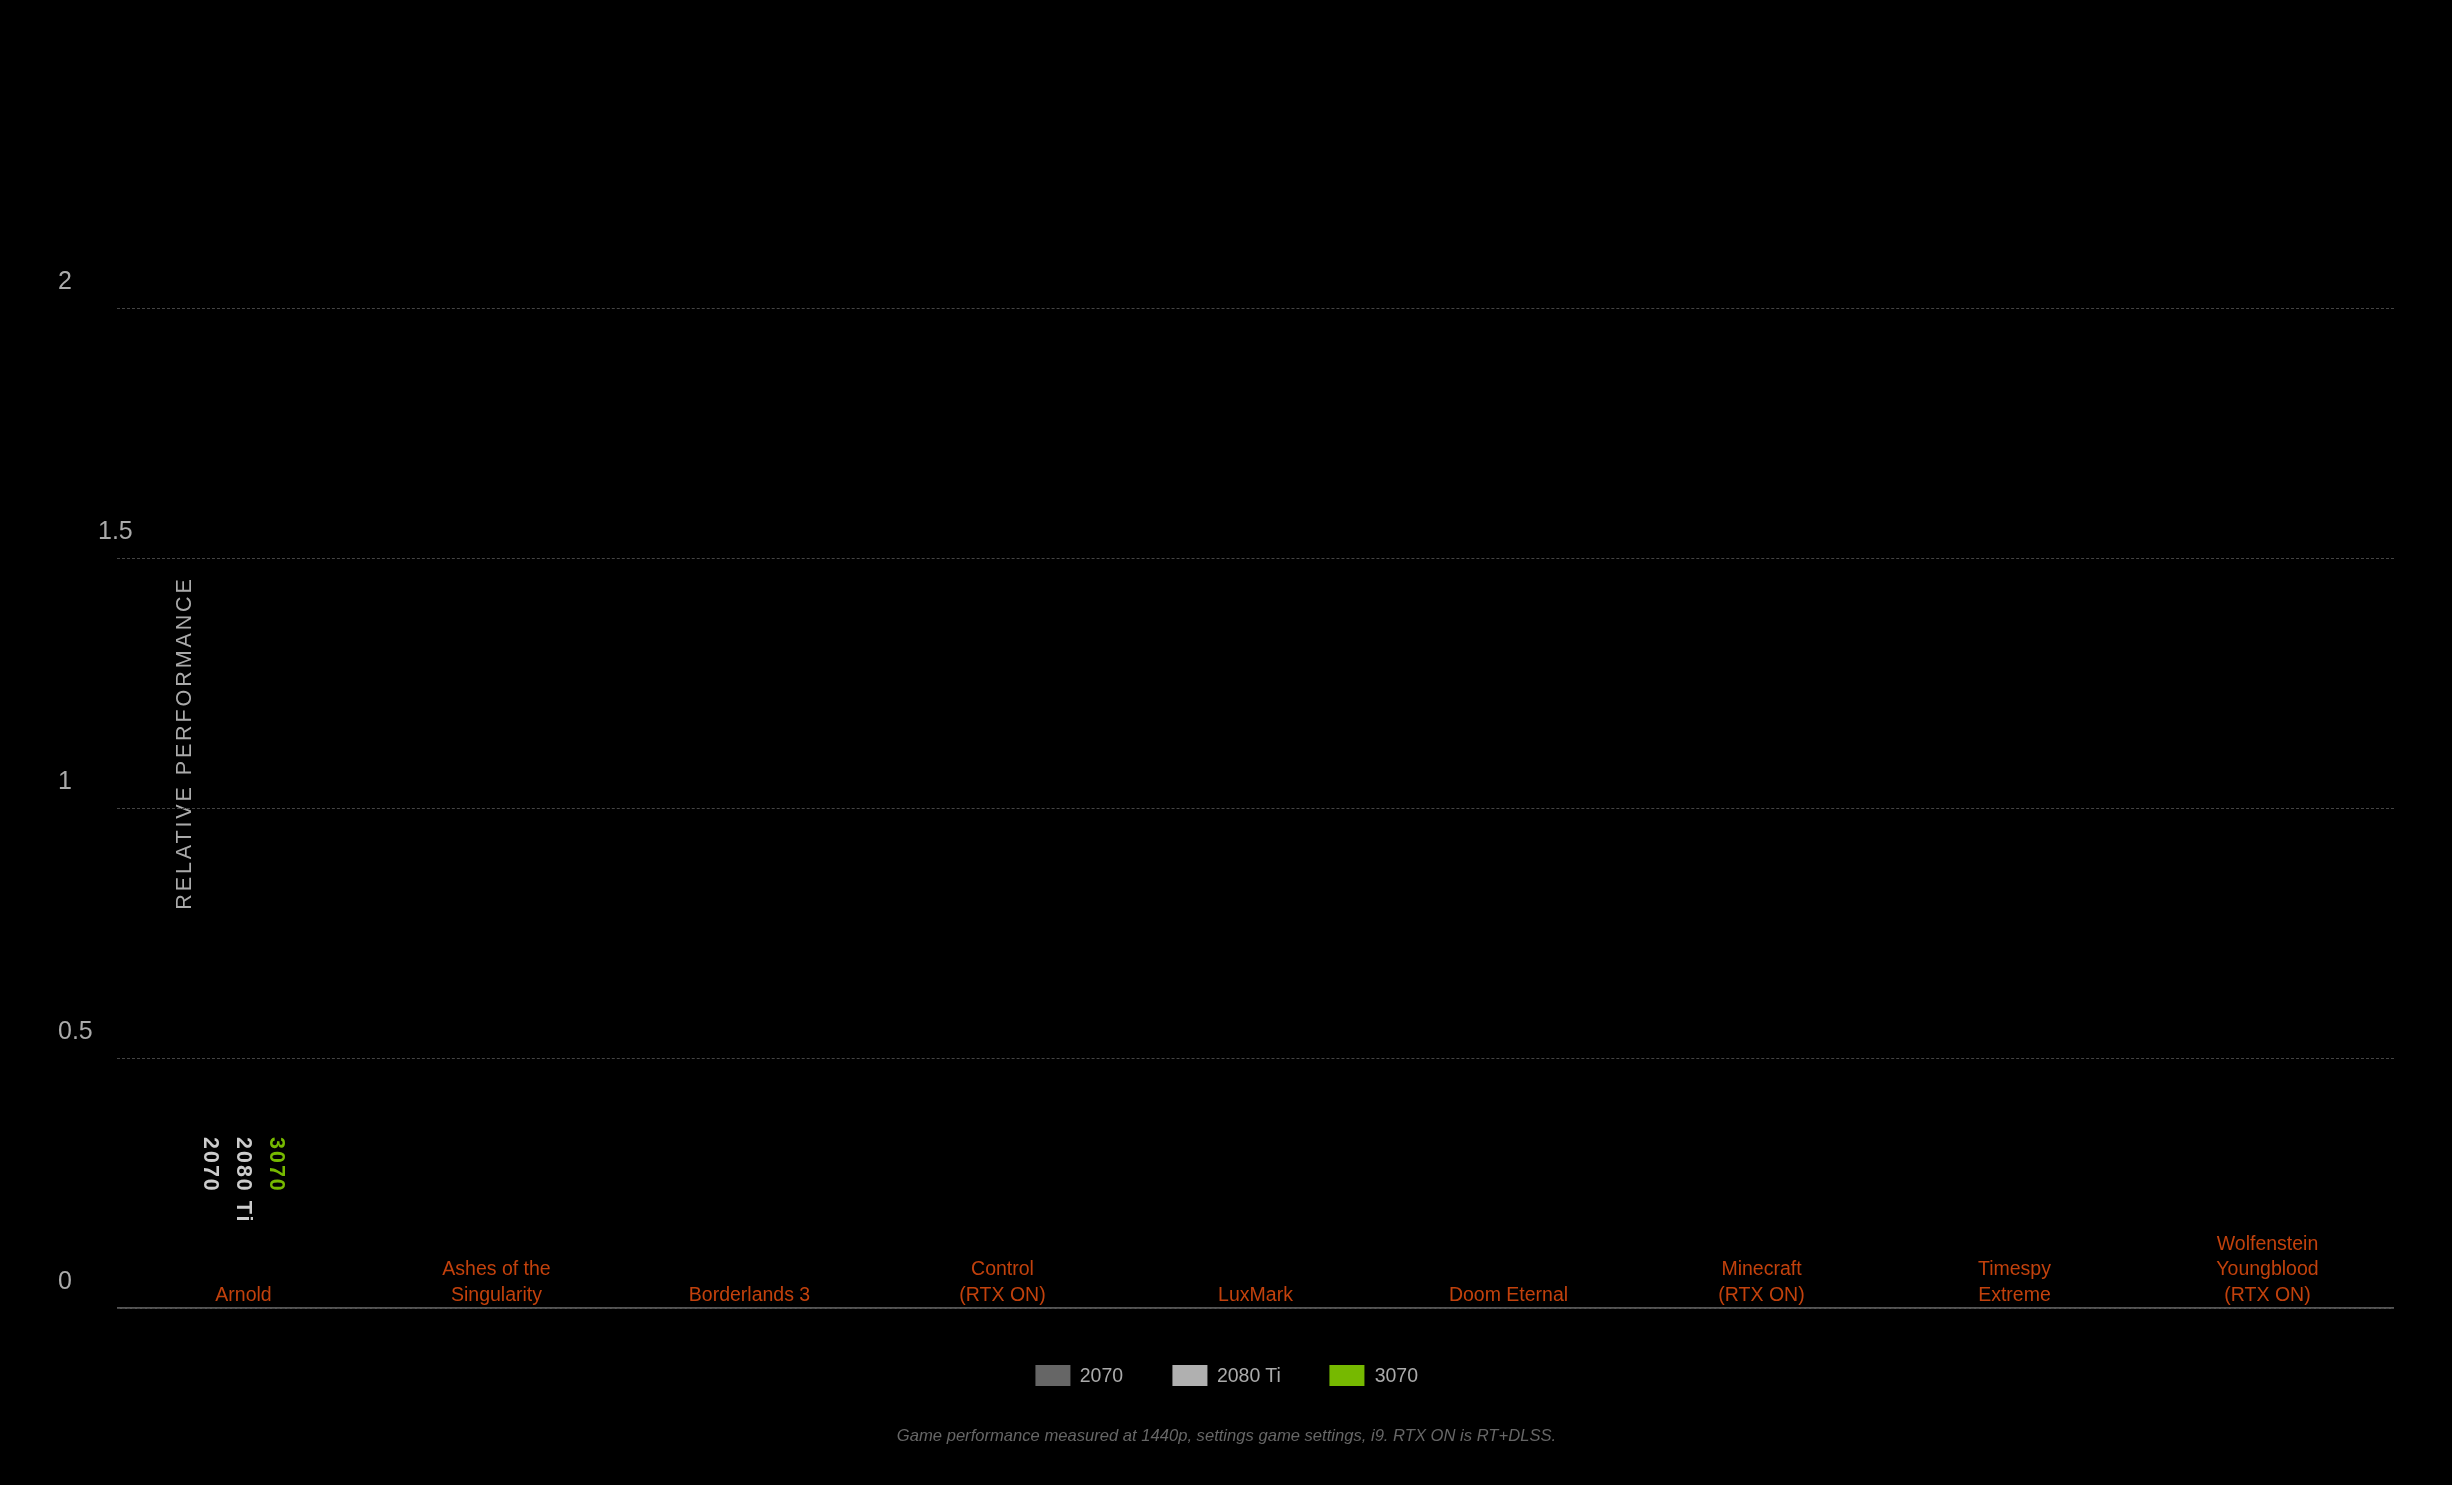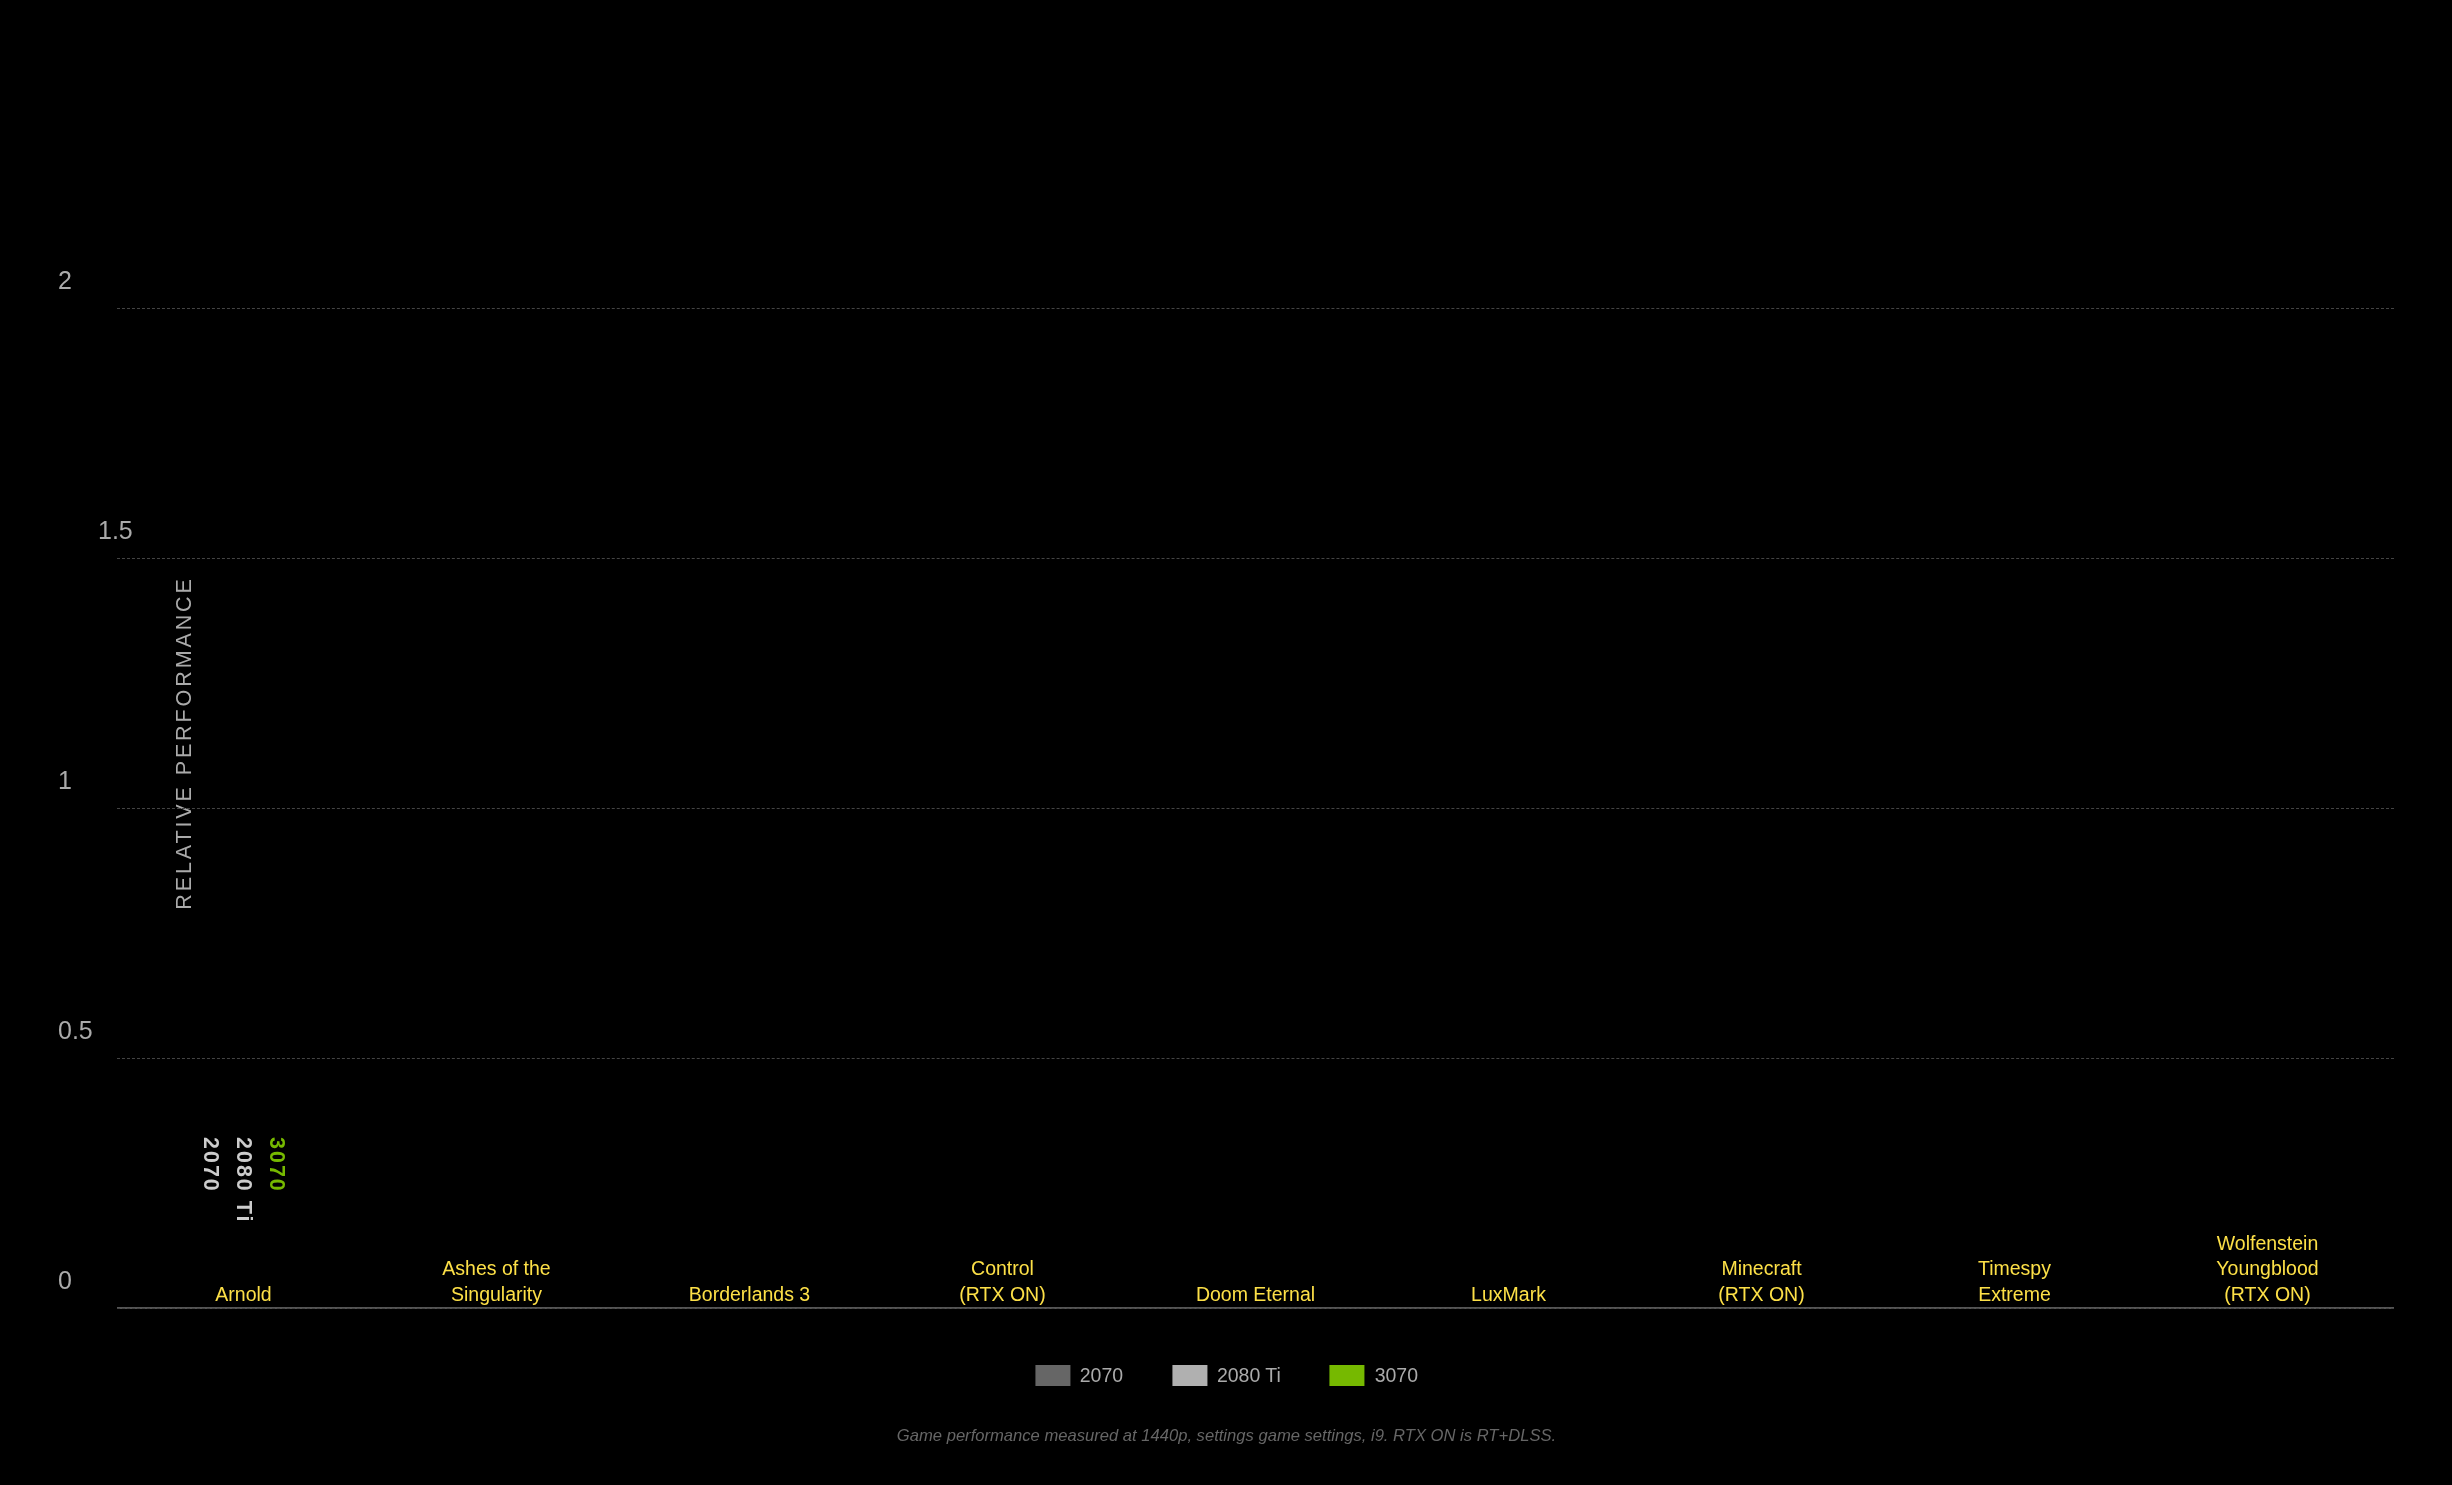--- a/index.html
+++ b/index.html
@@ -74,21 +74,21 @@
       width: 27px;
       border-radius: 0;
       position: relative;
     }
     .bar-2070 { background: #666; }
     .bar-2080ti { background: #b0b0b0; }
     .bar-3070 { background: #76b900; }
     .x-label {
       margin-top: 17.6px;
       font-size: 19.5px;
-      color: #fde047;
+      color: #c2410c;
       text-align: center;
       line-height: 1.3;
       max-width: 156px;
     }
     .x-axis-line {
       position: absolute;
       bottom: 0;
       left: 0;
       width: 100%;
       height: 2px;
@@ -168,32 +168,32 @@
           <div class="bars-group">
             <div class="bar bar-2070" style="height: 40%; position: relative;"></div>
             <div class="bar bar-2080ti" style="height: 59.2%; position: relative;"></div>
             <div class="bar bar-3070" style="height: 58.4%; position: relative;"></div>
           </div>
           <div class="x-label">Control<br>(RTX ON)</div>
         </div>
         <div class="group-container">
           <div class="bars-group">
             <div class="bar bar-2070" style="height: 40%; position: relative;"></div>
+            <div class="bar bar-2080ti" style="height: 58.4%; position: relative;"></div>
+            <div class="bar bar-3070" style="height: 72%; position: relative;"></div>
+          </div>
+          <div class="x-label">LuxMark</div>
+        </div>
+        <div class="group-container">
+          <div class="bars-group">
+            <div class="bar bar-2070" style="height: 40%; position: relative;"></div>
             <div class="bar bar-2080ti" style="height: 59.2%; position: relative;"></div>
             <div class="bar bar-3070" style="height: 64.8%; position: relative;"></div>
           </div>
           <div class="x-label">Doom Eternal</div>
-        </div>
-        <div class="group-container">
-          <div class="bars-group">
-            <div class="bar bar-2070" style="height: 40%; position: relative;"></div>
-            <div class="bar bar-2080ti" style="height: 58.4%; position: relative;"></div>
-            <div class="bar bar-3070" style="height: 72%; position: relative;"></div>
-          </div>
-          <div class="x-label">LuxMark</div>
         </div>
         <div class="group-container">
           <div class="bars-group">
             <div class="bar bar-2070" style="height: 40%; position: relative;"></div>
             <div class="bar bar-2080ti" style="height: 64%; position: relative;"></div>
             <div class="bar bar-3070" style="height: 66.4%; position: relative;"></div>
           </div>
           <div class="x-label">Minecraft<br>(RTX ON)</div>
         </div>
         <div class="group-container">

